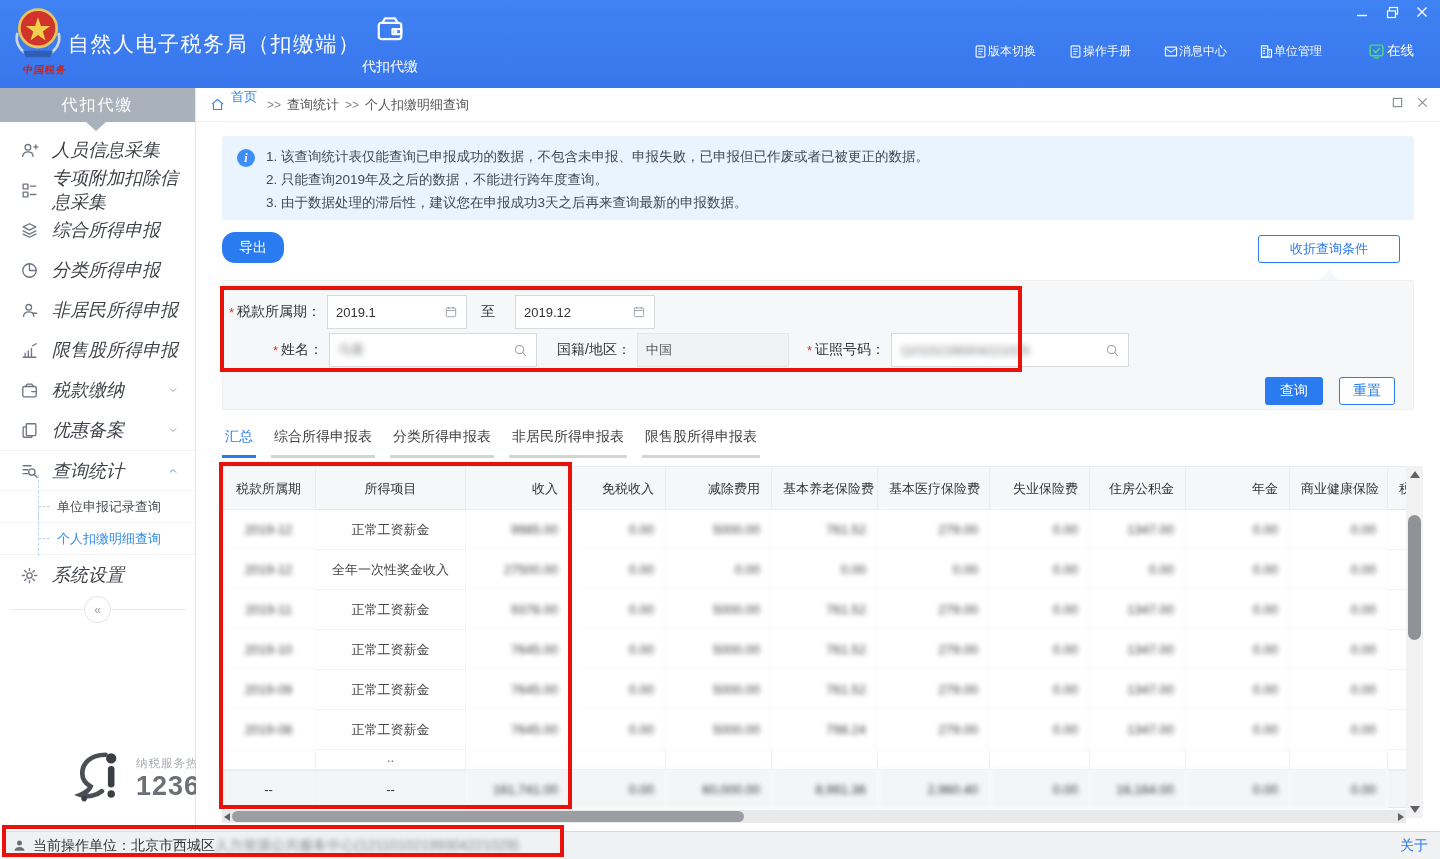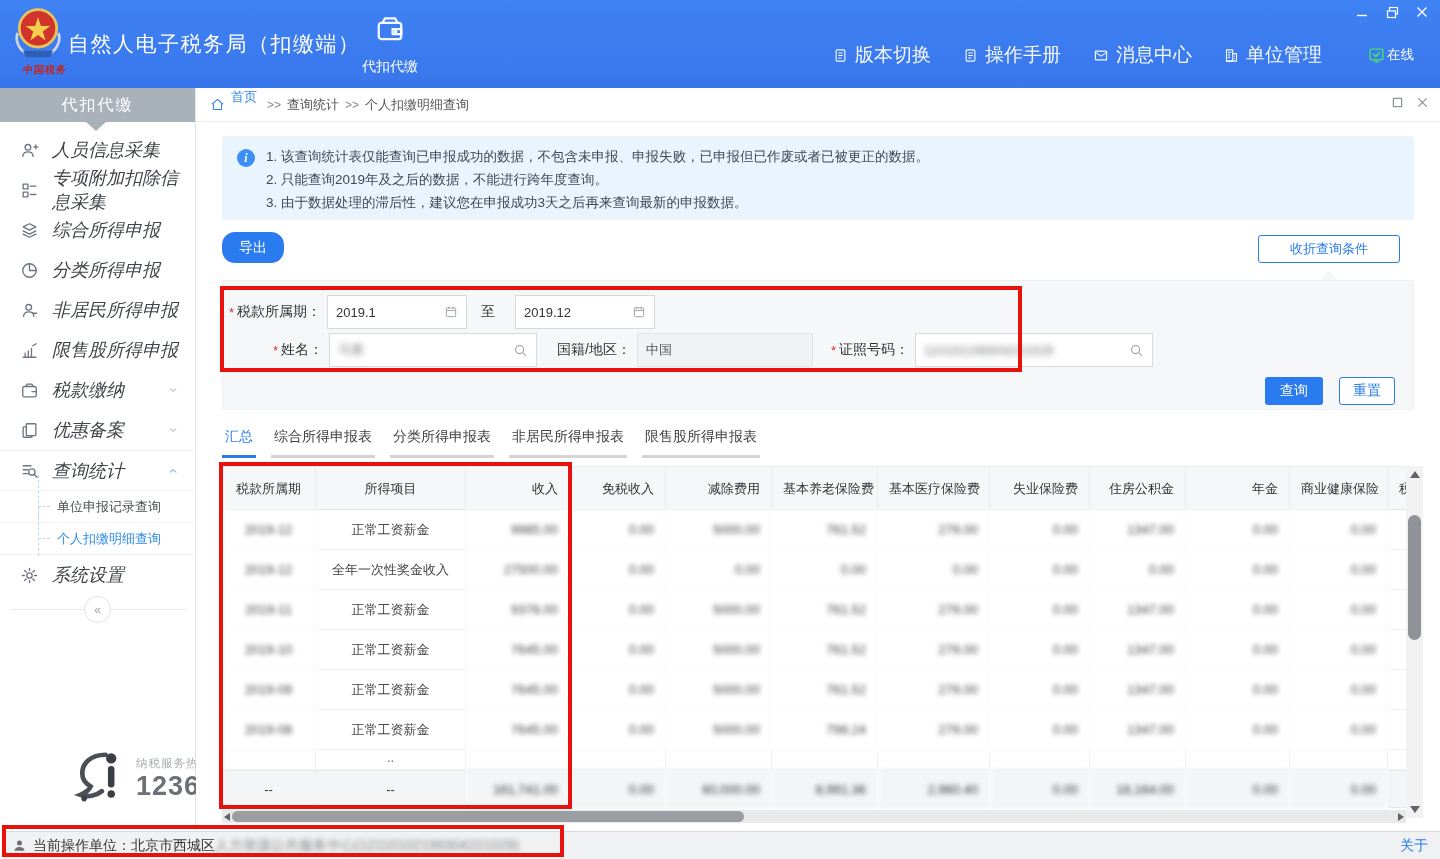--- a/index.html
+++ b/index.html
@@ -11,22 +11,22 @@
     background:linear-gradient(180deg,#3f82f3,#3876ec); }
   .logo { position:absolute; left:10px; top:5px; width:56px; height:78px; }
   .logo-cn { position:absolute; left:6px; top:58px; width:58px; text-align:center;
     color:#c8231d; font-size:10px; font-weight:bold; transform:skewX(-8deg); letter-spacing:1px;}
   .app-title { position:absolute; left:68px; top:30px; color:#fff; font-size:21px;
     letter-spacing:1.5px; font-weight:500; }
   .topnav { position:absolute; left:345px; top:14px; width:90px; height:62px;
     display:flex; flex-direction:column; align-items:center; justify-content:space-between; cursor:pointer;}
   .topnav .lbl { color:#fff; font-size:14px; }
   .topmenu { position:absolute; right:26px; top:42px; display:flex; align-items:center; gap:32px; }
-  .topmenu .tm-item { display:flex; align-items:center; gap:7px; color:rgba(255,255,255,.95);
-    font-size:19px; cursor:pointer; }
+  .topmenu .tm-item { display:flex; align-items:center; color:rgba(255,255,255,.95);
+    font-size:12px; cursor:pointer; }
   .online-chip { display:flex; align-items:center; gap:2px; margin-left:14px; color:#fff; font-size:13.5px;}
   .winctl { position:absolute; right:10px; top:4px; display:flex; gap:14px; }
   .winctl span { width:16px; height:16px; display:flex; align-items:center; justify-content:center; cursor:pointer;}
 
   
   .sidebar { position:absolute; left:0; top:88px; width:196px; height:743px;
     background:#fff; border-right:1px solid #e3e6e9; }
   .side-head { height:34px; background:#a9b1bb; color:#fff; font-size:16px;
     display:flex; align-items:center; justify-content:center; letter-spacing:2px; }
   .side-tri { position:absolute; left:86px; top:34px; width:0; height:0;
@@ -83,21 +83,21 @@
   .frow2 { left:50px; top:52px; }
   .req { color:#e03131; margin-right:3px; font-size:13px; }
   .flabel { color:#333; font-size:14px; }
   .finput { background:#fff; border:1px solid #d7dadd; border-radius:0; height:27px;
     display:flex; align-items:center; padding:16px 8px; font-size:13px; color:#333; cursor:text; position:relative;}
   .finput .val { flex:1; }
   .finput.disabled { background:#f1f2f3; border-color:#e2e4e6; cursor:default; color:#555;}
   .w-period { width:140px; margin-left:6px;}
   .to-lbl { margin:0 14px; font-size:14px; color:#333;}
   .w-name { width:208px; margin-left:6px;}
-  .w-nat { width:176px; margin-left:6px;}
+  .w-nat { width:152px; margin-left:6px;}
   .w-id { width:238px; margin-left:6px;}
   .blurred { filter:blur(3px); color:#6f7277; }
   .soft-blur { filter:blur(2.5px); color:#83878c; }
   .actions { position:absolute; right:18px; top:96px; display:flex; gap:16px; }
   .btn-query { width:58px; height:28px; background:#2a7bef; color:#fff; border:none; border-radius:3px;
     font-size:14px; cursor:pointer;}
   .btn-reset { width:56px; height:28px; background:#fff; color:#2a7bef; border:1px solid #2a7bef;
     border-radius:3px; font-size:14px; cursor:pointer;}
 
   .tabs { position:absolute; left:26px; top:306px; display:flex; gap:15px; }

